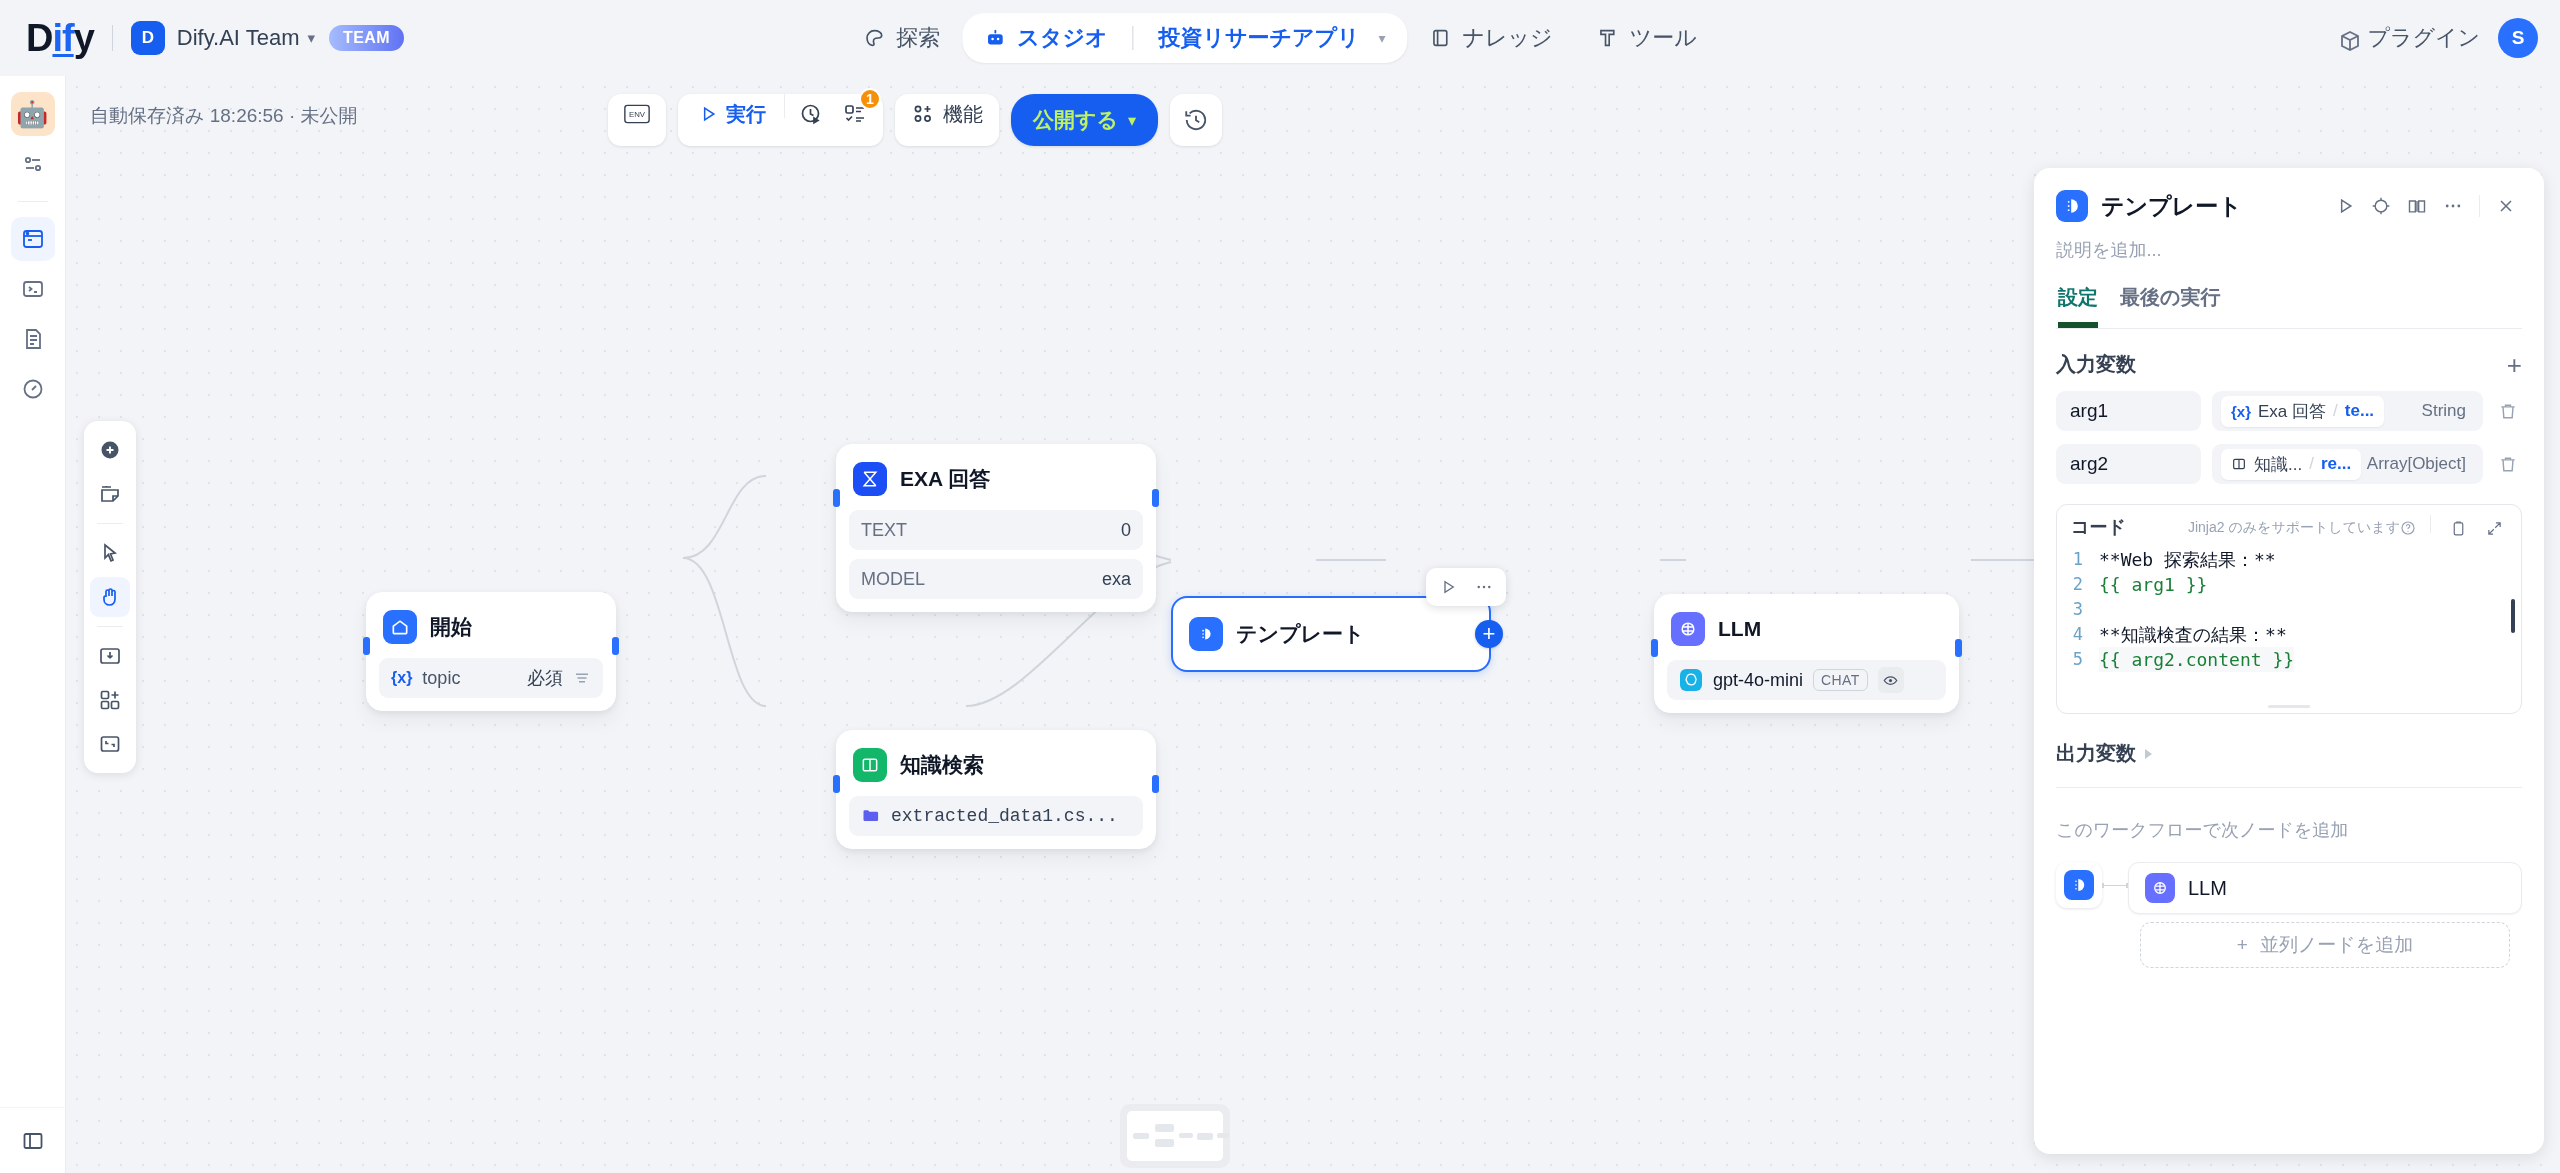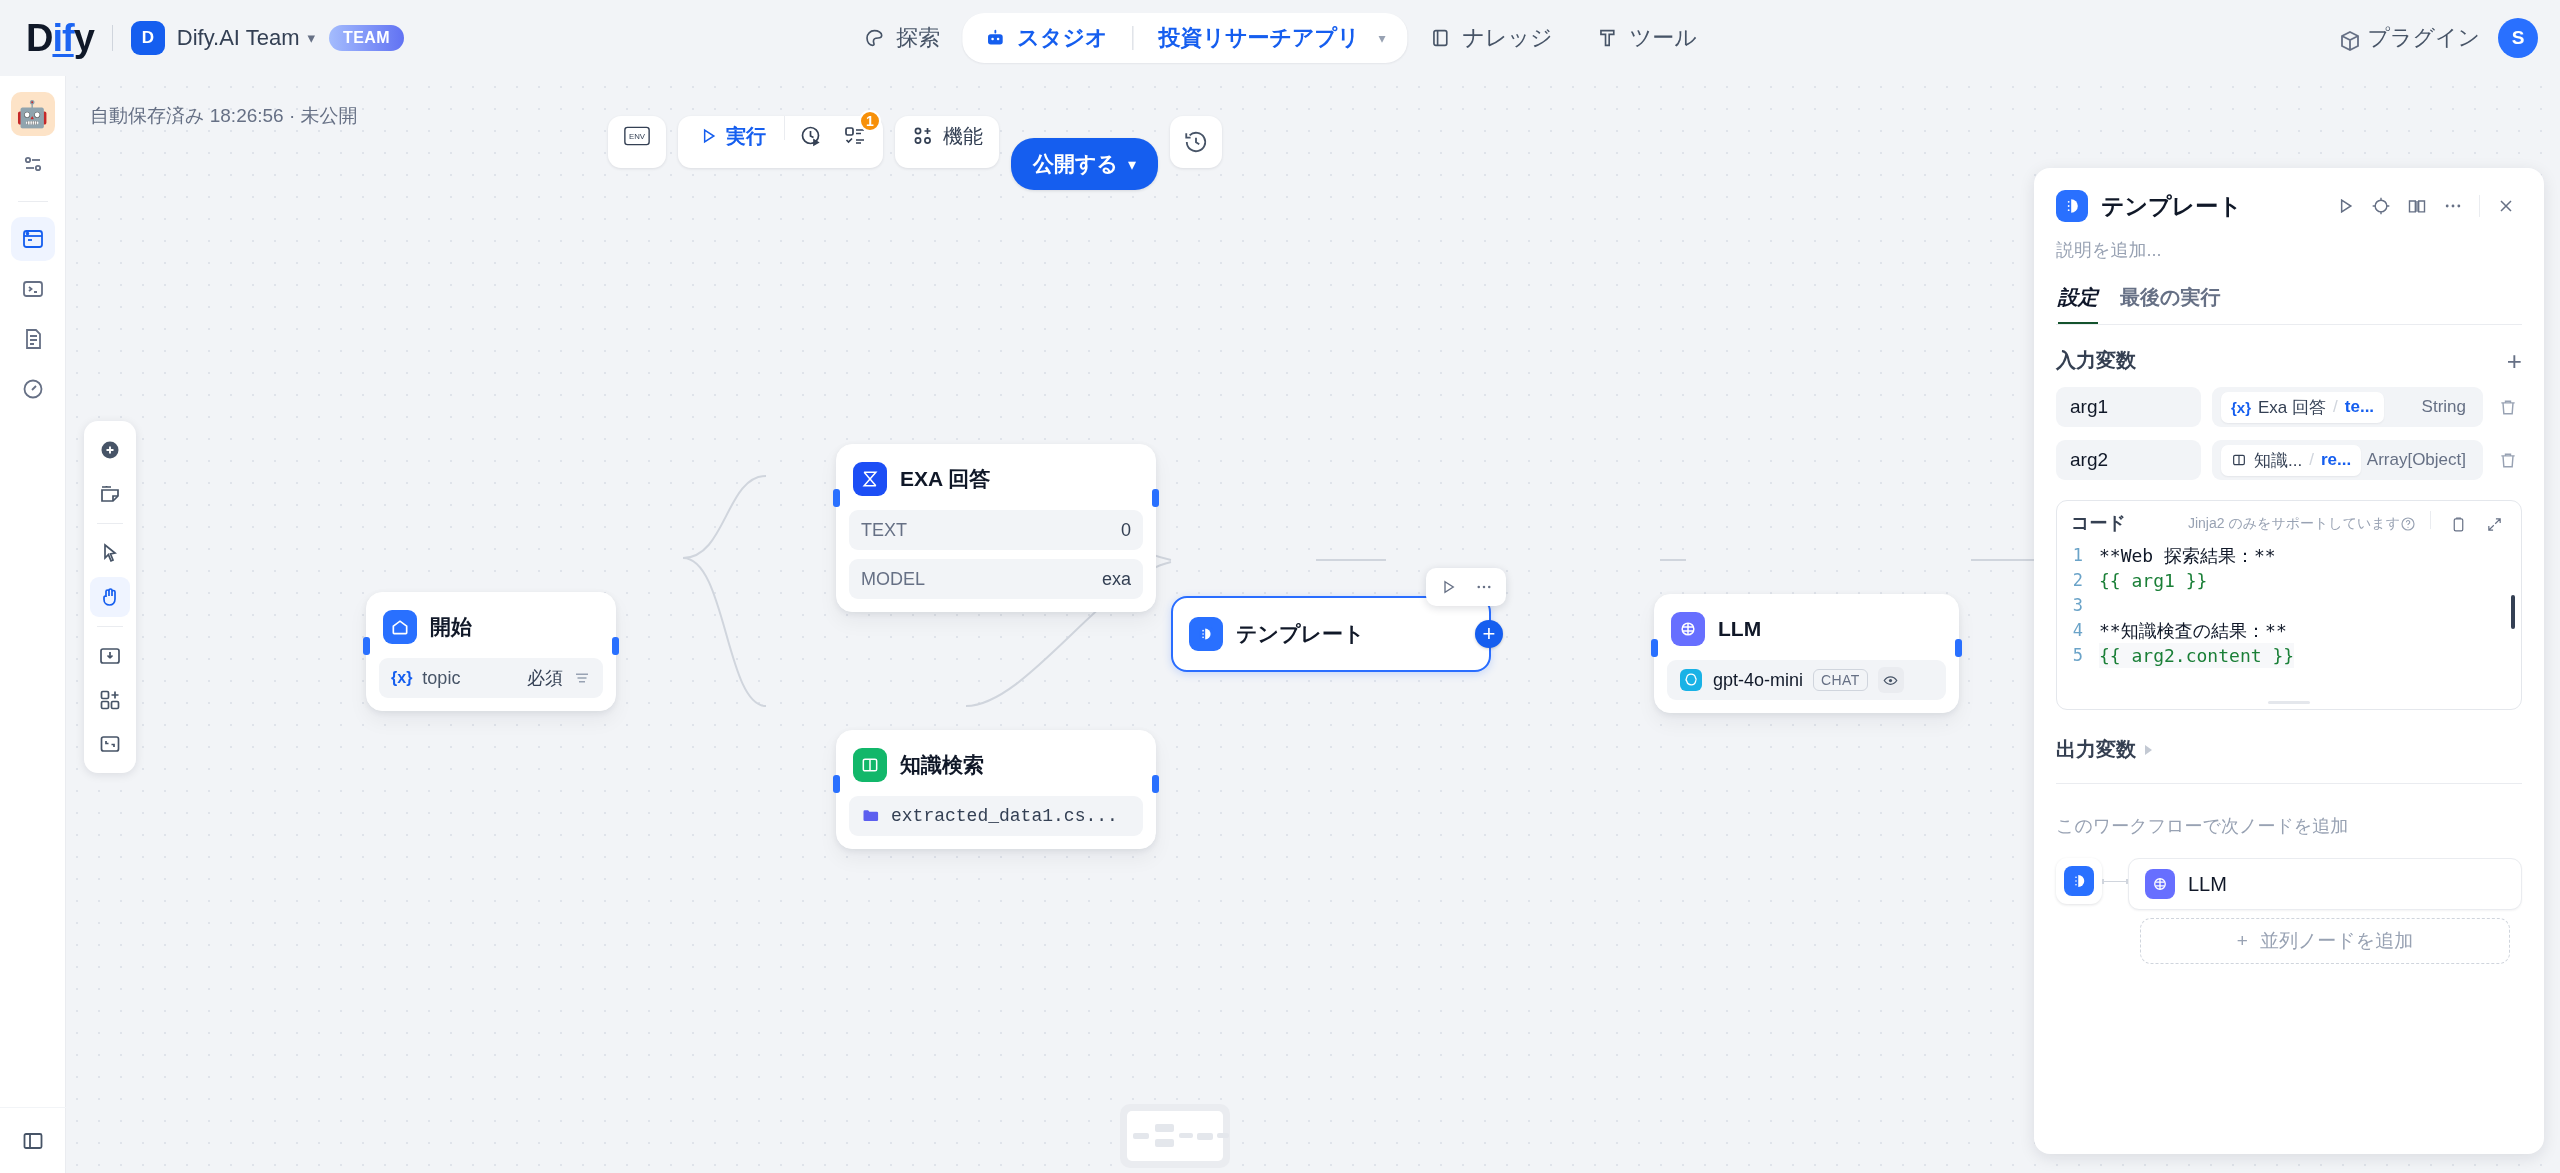--- a/index.html
+++ b/index.html
@@ -91,24 +91,23 @@
   .tb-btn { height:40px; min-width:40px; border-radius:9px; display:flex; align-items:center; justify-content:center;
             gap:8px; padding:0 10px; cursor:pointer; color:#344054; font-size:20px; position:relative;}
   .tb-run { color:#155eef; font-weight:600; padding:0 14px; }
   .tb-div { width:1px; height:24px; background:#eaecf0; margin:0 4px; }
   .badge-dot {
     position:absolute; top:-6px; right:-4px; min-width:22px; height:22px; border-radius:11px;
     background:#f79009; color:#fff; font-size:14px; font-weight:700; display:flex; align-items:center; justify-content:center;
     padding:0 5px; border:2px solid #fff;
   }
   .btn-publish {
-    height:52px; padding:0 22px; border-radius:23px; background:#155eef; color:#ffffff;
+    height:52px; padding:0 22px; border-radius:23px; background:#155eef; color:#bef264;
     display:flex; align-items:center; gap:10px; font-size:21px; font-weight:600; cursor:pointer;
     box-shadow:0 1px 3px rgba(16,24,40,.12);
-    margin-top:44px;
   }
   .btn-square {
     width:52px; height:52px; border-radius:13px; background:#fff; display:flex; align-items:center; justify-content:center;
     box-shadow:0 1px 3px rgba(16,24,40,.10); cursor:pointer; color:#475467;
   }
 
   
   .palette {
     position:absolute; left:18px; top:345px; width:52px; background:#fff; border-radius:14px;
     box-shadow:0 2px 10px rgba(16,24,40,.10); padding:9px 0; display:flex; flex-direction:column;
@@ -171,21 +170,21 @@
   .panel-head { padding:22px 22px 0 22px; }
   .panel-title-row { display:flex; align-items:center; gap:13px; }
   .panel-icon { width:32px; height:32px; border-radius:9px; background:#2970ff; display:flex; align-items:center; justify-content:center; flex:none;}
   .panel-title { font-size:23px; font-weight:700; color:#101828; }
   .panel-actions { margin-left:auto; display:flex; align-items:center; gap:4px; }
   .pa-btn { width:32px; height:32px; display:flex; align-items:center; justify-content:center; color:#667085; cursor:pointer;}
   .pa-div { width:1px; height:22px; background:#eaecf0; margin:0 6px; }
   .panel-desc { font-size:18px; color:#98a2b3; margin-top:16px; }
   .tabs { display:flex; gap:22px; margin-top:22px; border-bottom:1px solid #eaecf0; padding:0 2px;}
   .tab { font-size:20px; padding-bottom:11px; cursor:pointer; color:#667085; font-weight:600;}
-  .tab.active { color:#0f172a; border-bottom:2px solid #14532d;font-style:italic; }
+  .tab.active { color:#0f766e; border-bottom:6px solid #14532d; }
 
   .panel-body { flex:1; overflow:hidden; padding:0 22px; }
   .sec-head { display:flex; align-items:center; margin-top:22px; }
   .sec-title { font-size:20px; font-weight:700; color:#354052; }
   .sec-add { margin-left:auto; color:#667085; font-size:26px; cursor:pointer; line-height:1; }
 
   .var-row { display:flex; align-items:center; gap:11px; margin-top:13px; }
   .var-name {
     width:145px; height:40px; background:#f2f4f7; border-radius:9px; display:flex; align-items:center;
     padding:0 14px; font-size:19px; color:#101828;

